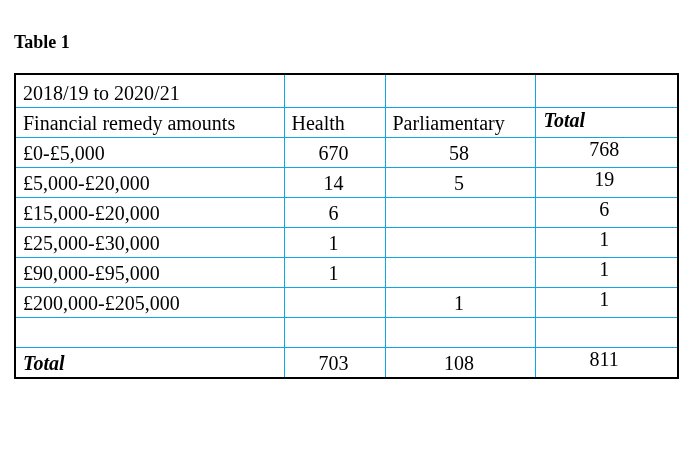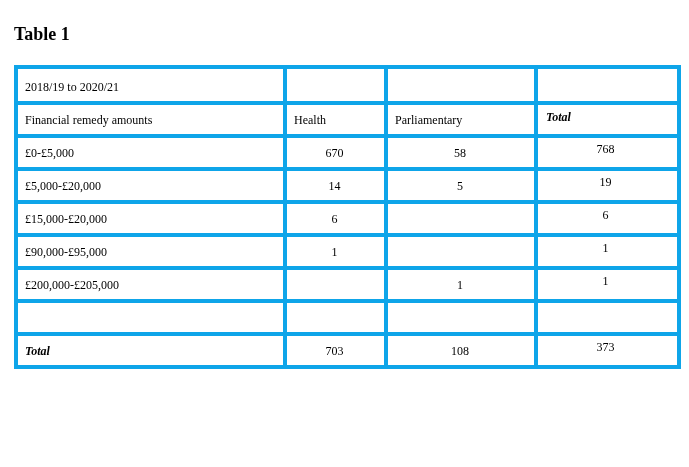--- a/index.html
+++ b/index.html
@@ -8,38 +8,38 @@
     background: #ffffff;
     color: #000000;
     font-family: "Liberation Serif", serif;
   }
   .page {
     position: relative;
     width: 689px;
     height: 467px;
     background: #ffffff;
     box-sizing: border-box;
-    padding: 24px 14px 0 14px;
+    padding: 32px 14px 0 14px;
     overflow: hidden;
   }
   .doc-title {
     font-size: 18px;
     font-weight: bold;
     line-height: 20px;
     margin: 0 0 21px 0;
   }
   table.remedy {
     border-collapse: collapse;
     table-layout: fixed;
     width: 663px;
     border: 2px solid #000000;
   }
   table.remedy td {
-    border: 4px solid #0ea5e9;
-    font-size: 12px;
+    border: 1px solid #0ea5e9;
+    font-size: 20px;
     line-height: 18px;
     height: 22px;
     overflow: hidden;
     white-space: nowrap;
   }
   
   td.c-label {
     text-align: left;
     vertical-align: bottom;
     padding: 2px 4px 5px 7px;
@@ -105,20 +105,26 @@
           <td class="c-num">5</td>
           <td class="c-total">19</td>
         </tr>
         <tr>
           <td class="c-label">£15,000-£20,000</td>
           <td class="c-num">6</td>
           <td class="c-num"></td>
           <td class="c-total">6</td>
         </tr>
         <tr>
+          <td class="c-label">£25,000-£30,000</td>
+          <td class="c-num">1</td>
+          <td class="c-num"></td>
+          <td class="c-total">1</td>
+        </tr>
+        <tr>
           <td class="c-label">£90,000-£95,000</td>
           <td class="c-num">1</td>
           <td class="c-num"></td>
           <td class="c-total">1</td>
         </tr>
         <tr>
           <td class="c-label">£200,000-£205,000</td>
           <td class="c-num"></td>
           <td class="c-num">1</td>
           <td class="c-total">1</td>
@@ -127,18 +133,18 @@
         <td class="c-label"></td>
         <td class="c-num"></td>
         <td class="c-num"></td>
         <td class="c-total"></td>
       </tr>
 
       <tr>
         <td class="c-label c-bold">Total</td>
         <td class="c-num">703</td>
         <td class="c-num">108</td>
-        <td class="c-total">373</td>
+        <td class="c-total">811</td>
       </tr>
 
     </tbody>
   </table>
 </div>
 
 </body></html>

